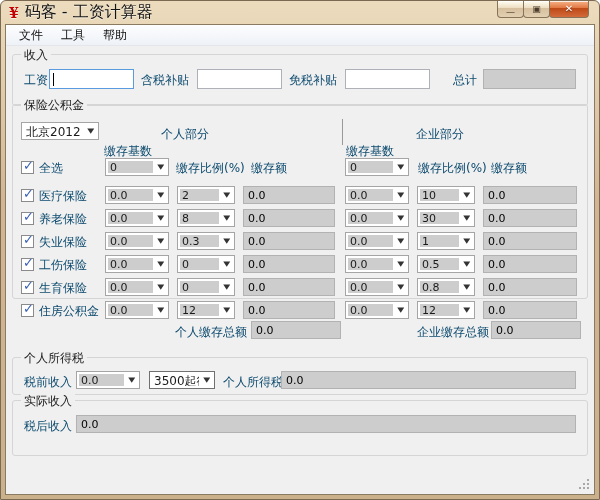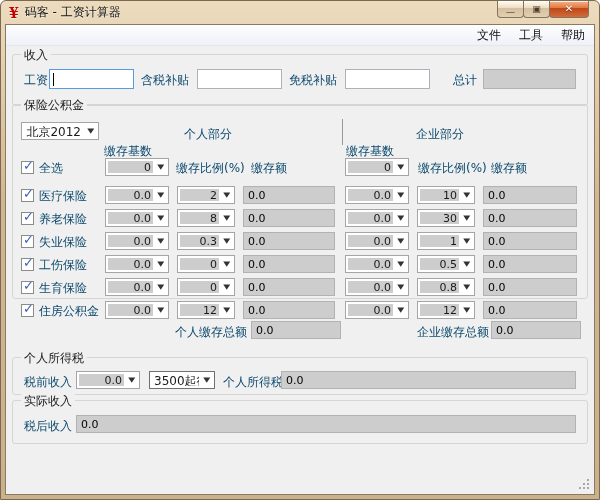--- a/index.html
+++ b/index.html
@@ -7,21 +7,21 @@
   body { font-family:"DejaVu Sans","Liberation Sans",sans-serif; font-size:12px; color:#1a1a1a; }
 
   .window{
     position:relative; width:600px; height:500px;
     background:linear-gradient(#ecdcbd,#d2b694 40%,#cbb08c);
     border:1px solid #7b6a51; border-radius:6px 6px 0 0;
   }
   
   .titlebar{ position:relative; height:23px; display:flex; align-items:center; padding:0 8px; }
   .title-icon{ color:#c40000; font-weight:bold; font-family:"DejaVu Serif","Liberation Serif",serif; font-size:14px; margin-right:6px; line-height:1; text-shadow:0 1px 0 rgba(255,255,255,.6); }
-  .title-text{ font-size:12px; color:#141414; text-shadow:0 1px 0 rgba(255,255,255,.55); white-space:nowrap; }
+  .title-text{ font-size:16px; color:#141414; text-shadow:0 1px 0 rgba(255,255,255,.55); white-space:nowrap; }
   .win-controls{ position:absolute; top:0; right:10px; display:flex; }
   .wbtn{
     height:17px; border:1px solid #87725a; border-top:none; border-radius:0 0 4px 4px;
     display:flex; align-items:center; justify-content:center; margin-left:-1px;
     font-size:9px; color:#4a3c2c; cursor:default;
     background:linear-gradient(#fffdf2,#ecdcbf 45%,#d6bf9e 46%,#e2d0b2);
     box-shadow:inset 0 1px 0 rgba(255,255,255,.8);
   }
   .wbtn.min,.wbtn.max{ width:27px; }
   .wbtn.close{
@@ -32,32 +32,32 @@
   .wbtn .glyph{ line-height:1; }
   .wbtn.min .glyph{ margin-top:6px; }
 
   
   .inner{
     position:relative; margin:0 4px; height:471px;
     background:#f0f0f0; border:1px solid #8a7a61;
   }
   .menubar{
     height:21px; background:linear-gradient(#fdfdfe,#eef2f7);
-    border-bottom:1px solid #e3e6ea; display:flex; align-items:center; padding-left:20px;justify-content:flex-end;
+    border-bottom:1px solid #e3e6ea; display:flex; align-items:center; padding-left:4px;
   }
   .menu-item{ padding:3px 9px; color:#111; cursor:default; }
   .client{ position:relative; height:447px; }
 
   
   .group{ position:absolute; left:6px; width:576px; border:1px solid #d5d5d5; border-radius:3px; }
   .group-label{ position:absolute; top:-8px; left:8px; background:#f0f0f0; padding:0 3px; white-space:nowrap; }
   .g-income{ top:8px; height:52px; }
   .g-insurance{ top:58px; height:195px; }
   .g-tax{ top:311px; height:38px; }
-  .g-actual{ top:354px; height:44px; }
+  .g-actual{ top:354px; height:56px; }
 
   .lbl{ position:absolute; white-space:nowrap; color:#0c4a6e; }
 
   
   .input{
     position:absolute; height:20px; background:#fff; border:1px solid #aeb2b8;
     font-size:12px; padding:2px 3px;
   }
   .input.focused{ border-color:#5a9ade; }
   .caret{ position:absolute; left:3px; top:3px; width:1px; height:13px; background:#000; }
@@ -67,21 +67,21 @@
     font-size:11px; padding:2px 4px; color:#000; overflow:hidden; white-space:nowrap;
   }
   .rofield.tall{ height:20px; font-size:12px; }
 
   .combo{
     position:absolute; height:18px; background:#fff; border:1px solid #a5a5a5;
     display:flex; align-items:stretch;
   }
   .combo .cv{
     flex:1; margin:2px 0 2px 2px; background:#cdcdcd; font-size:11px;
-    padding:1px 2px; line-height:11px; overflow:hidden; white-space:nowrap;text-align:right;
+    padding:1px 2px; line-height:11px; overflow:hidden; white-space:nowrap;
   }
   .combo.white .cv{ background:#fff; font-size:12px; line-height:12px; }
   .combo .ca{ width:15px; display:flex; align-items:center; justify-content:center; color:#333; }
   .combo .ca::after{ content:"▼"; font-size:7px; transform:scaleX(1.3); }
   .combo.strong{ border-color:#707070; }
 
   .cb{ position:absolute; width:13px; height:13px; background:#fff; border:1px solid #8b8b8b; }
   .cb.checked::after{
     content:"✓"; position:absolute; top:-4px; left:1px;
     font-size:13px; font-weight:bold; color:#3a5fb5;
@@ -152,21 +152,21 @@
       </div>
 
       <div class="group g-insurance">
         <span class="group-label">保险公积金</span>
 
         <div class="combo white" style="left:8px;top:17px;width:78px">
           <span class="cv">北京2012</span>
           <span class="ca"></span>
         </div>
 
-        <span class="lbl" style="left:171px;top:21px">个人部分</span>
+        <span class="lbl" style="left:148px;top:21px">个人部分</span>
         <span class="vdiv"></span>
         <span class="lbl" style="left:403px;top:21px">企业部分</span>
 
         <span class="lbl" style="left:91px;top:38px">缴存基数</span>
         <span class="lbl" style="left:333px;top:38px">缴存基数</span>
 
         <div class="ins-row" style="top:53px">
           <span class="cb checked c-check"></span>
           <span class="lbl c-label">全选</span>
           <div class="combo c-pb">

